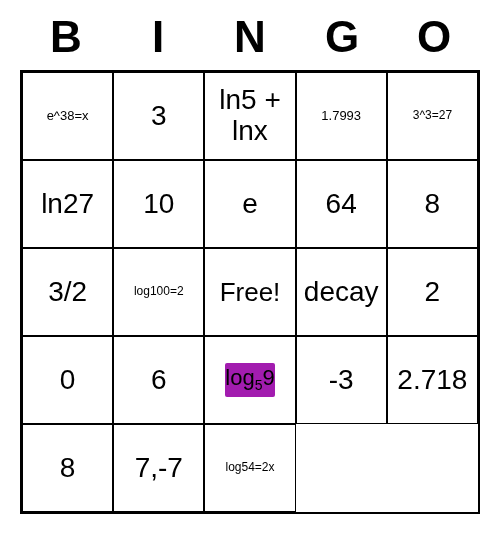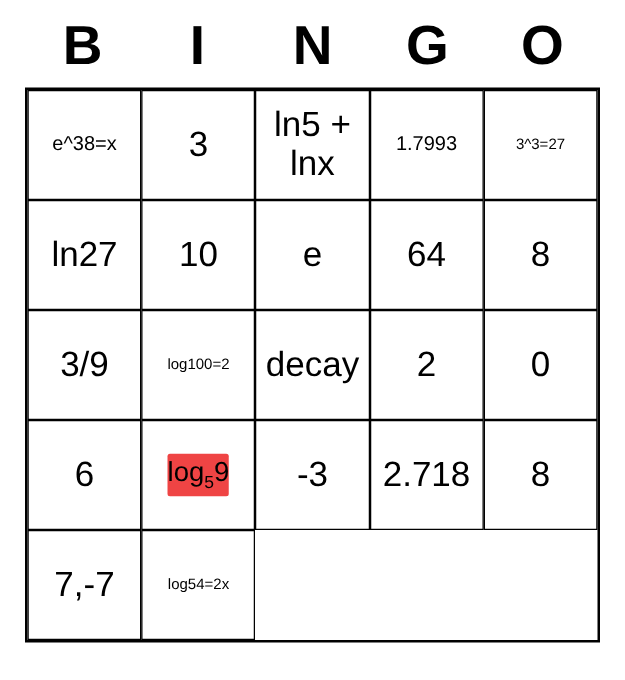--- a/index.html
+++ b/index.html
@@ -44,40 +44,40 @@
       justify-content: center;
       text-align: center;
       font-size: 28px;
       color: #000;
       padding: 2px;
       line-height: 1.1;
       position: relative;
       cursor: pointer;
     }
     .cell.small {
-      font-size: 16px;
+      font-size: 13px;
     }
     .cell.smaller {
       font-size: 12px;
     }
     .cell.medium {
       font-size: 28px;
     }
     .cell.free {
       font-size: 26px;
     }
     .cell .subscript-formula {
       font-size: 22px;
     }
     .cell sub {
       font-size: 14px;
       vertical-align: sub;
     }
     .highlight-box {
-      background: #ef4444;
+      background: #a21caf;
       padding: 3px 0;
       border-radius: 2px;
       display: inline-block;
     }
     .multiline {
       font-size: 28px;
       white-space: pre-line;
     }
   </style>
 </head>
@@ -100,22 +100,23 @@
 lnx</div>
     <div class="cell small">1.7993</div>
     <div class="cell smaller">3^3=27</div>
 
     <div class="cell">ln27</div>
     <div class="cell">10</div>
     <div class="cell">e</div>
     <div class="cell">64</div>
     <div class="cell">8</div>
 
-    <div class="cell">3/9</div>
+    <div class="cell">3/2</div>
     <div class="cell smaller">log100=2</div>
+    <div class="cell free">Free!</div>
     <div class="cell medium">decay</div>
 
     <div class="cell">2</div>
     <div class="cell">0</div>
     <div class="cell">6</div>
     <div class="cell">
       <span class="highlight-box subscript-formula"><span>log</span><sub>5</sub><span>9</span></span>
     </div>
     <div class="cell">-3</div>
 

